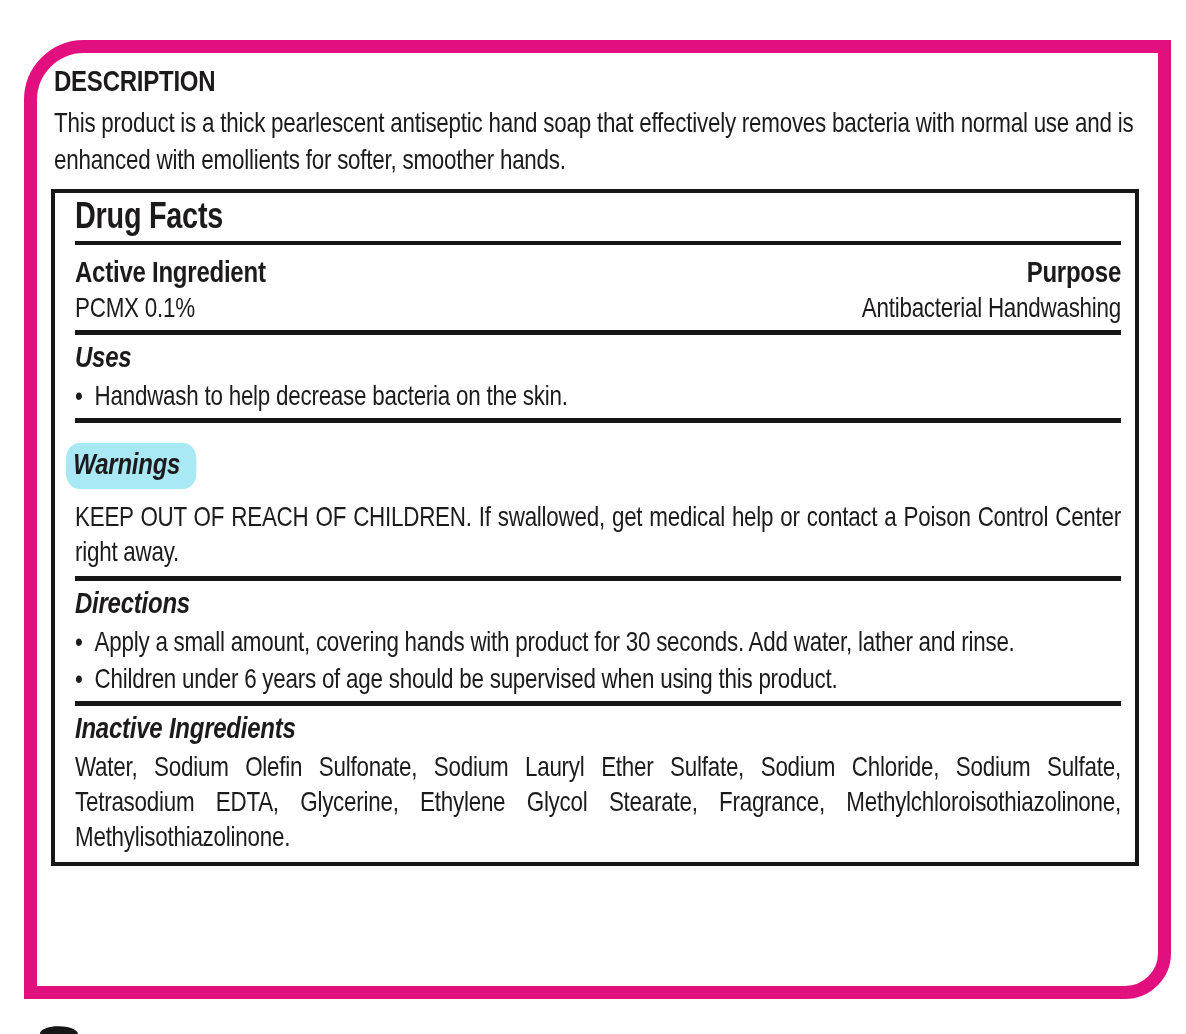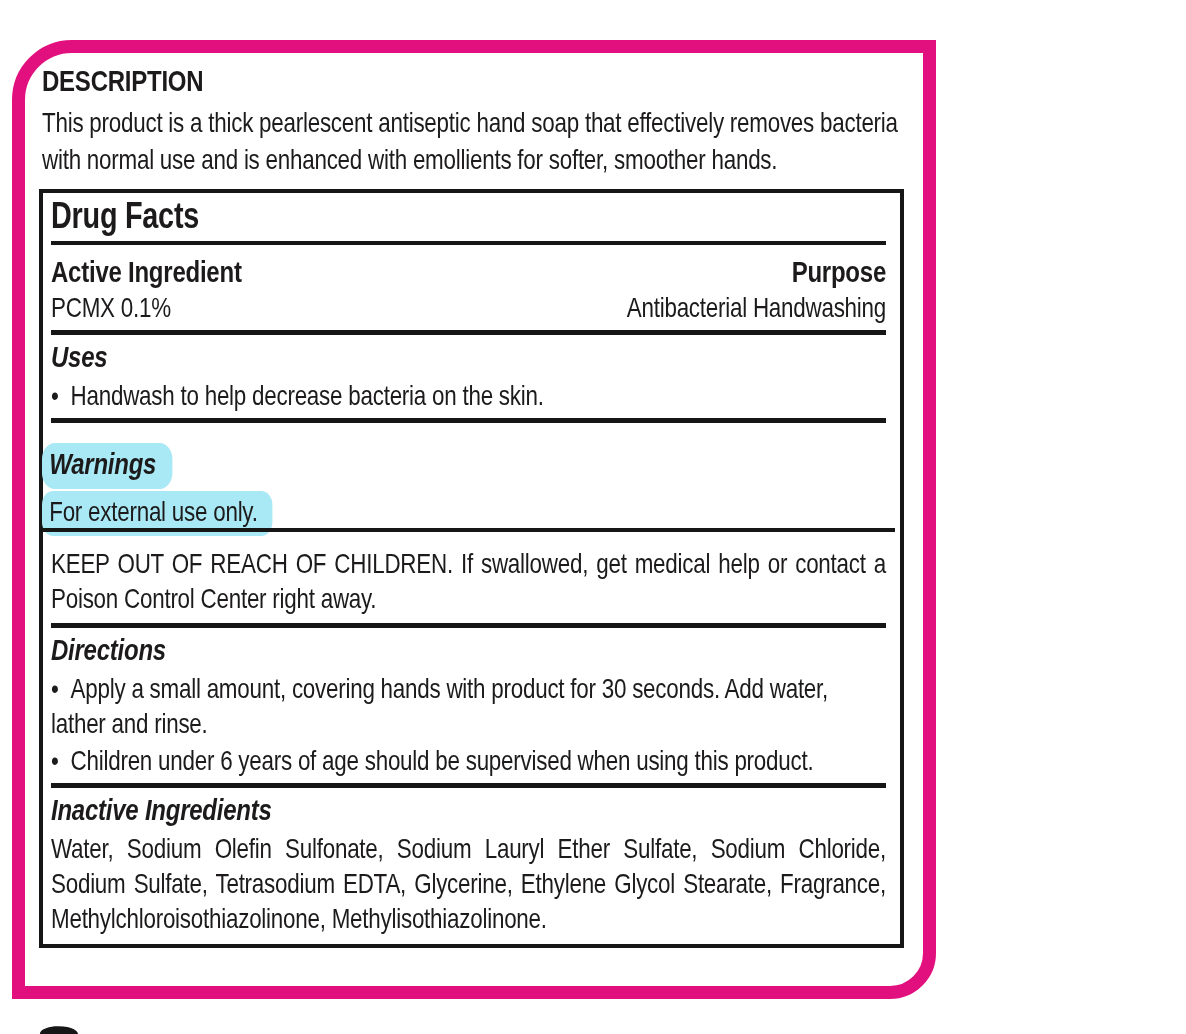--- a/index.html
+++ b/index.html
@@ -11,36 +11,36 @@
   html,body{margin:0;padding:0;}
   body{
     width:1186px;height:1034px;background:#ffffff;
     font-family:"Liberation Sans", sans-serif;color:var(--ink);
     letter-spacing:-0.3px;
   }
   .canvas{position:relative;width:1186px;height:1034px;overflow:hidden;background:#fff;}
 
   
   .frame{
-    position:absolute;left:12px;top:40px;width:924px;height:959px;
+    position:absolute;left:24px;top:40px;width:1147px;height:959px;
     border:13px solid var(--pink);
     border-radius:60px 0 46px 0;
   }
 
   
   .cx{transform:scaleX(0.8);transform-origin:0 0;width:125%;}
   .cx-i{display:inline-block;transform:scaleX(0.8);transform-origin:0 50%;white-space:nowrap;}
 
   .desc-head{margin:10px 20px 0 17px;font-size:30px;line-height:36px;font-weight:bold;}
   .desc-body{margin:5px 18px 0 17px;font-size:28px;line-height:37px;}
 
   .dfbox{
     margin:11px 19px 0 14px;
     border:4px solid #161616;
-    padding:2px 14px 8px 8px;
+    padding:2px 14px 8px 20px;
   }
   .df-title{font-size:36px;line-height:42px;font-weight:bold;}
   .sep{background:#161616;}
   .s4{height:4px;margin-top:4px;}
   .s5{height:5px;margin-top:5px;}
   .row{display:flex;justify-content:space-between;align-items:baseline;}
   .row.heads{margin-top:8px;}
   .h2{font-size:30px;line-height:37px;font-weight:bold;}
   .val{font-size:28px;line-height:35px;}
   .sechead{font-size:30px;line-height:38px;font-weight:bold;font-style:italic;}
@@ -114,24 +114,20 @@
       <div class="sechead mt3 cx">Uses</div>
 
       <div class="bullet cx">Handwash to help decrease bacteria on the skin.</div>
 
       <div class="sep s5"></div>
 
       <div class="warnhead-row">
         <span class="sechead hl-head cx-i">Warnings</span>
       </div>
 
-      <div class="warnrow">
-        <span class="hl cx-i">For external use only.</span>
-        <div class="hline"></div>
-      </div>
 
 
 
       <p class="para just cx">KEEP OUT OF REACH OF CHILDREN. If swallowed, get medical help or contact a Poison Control Center right away.</p>
 
       <div class="sep s5" style="margin-top:7px;"></div>
 
       <div class="sechead mt3 cx">Directions</div>
 
       <div class="bullet cx">Apply a small amount, covering hands with product for 30 seconds. Add water, lather and rinse.</div>

